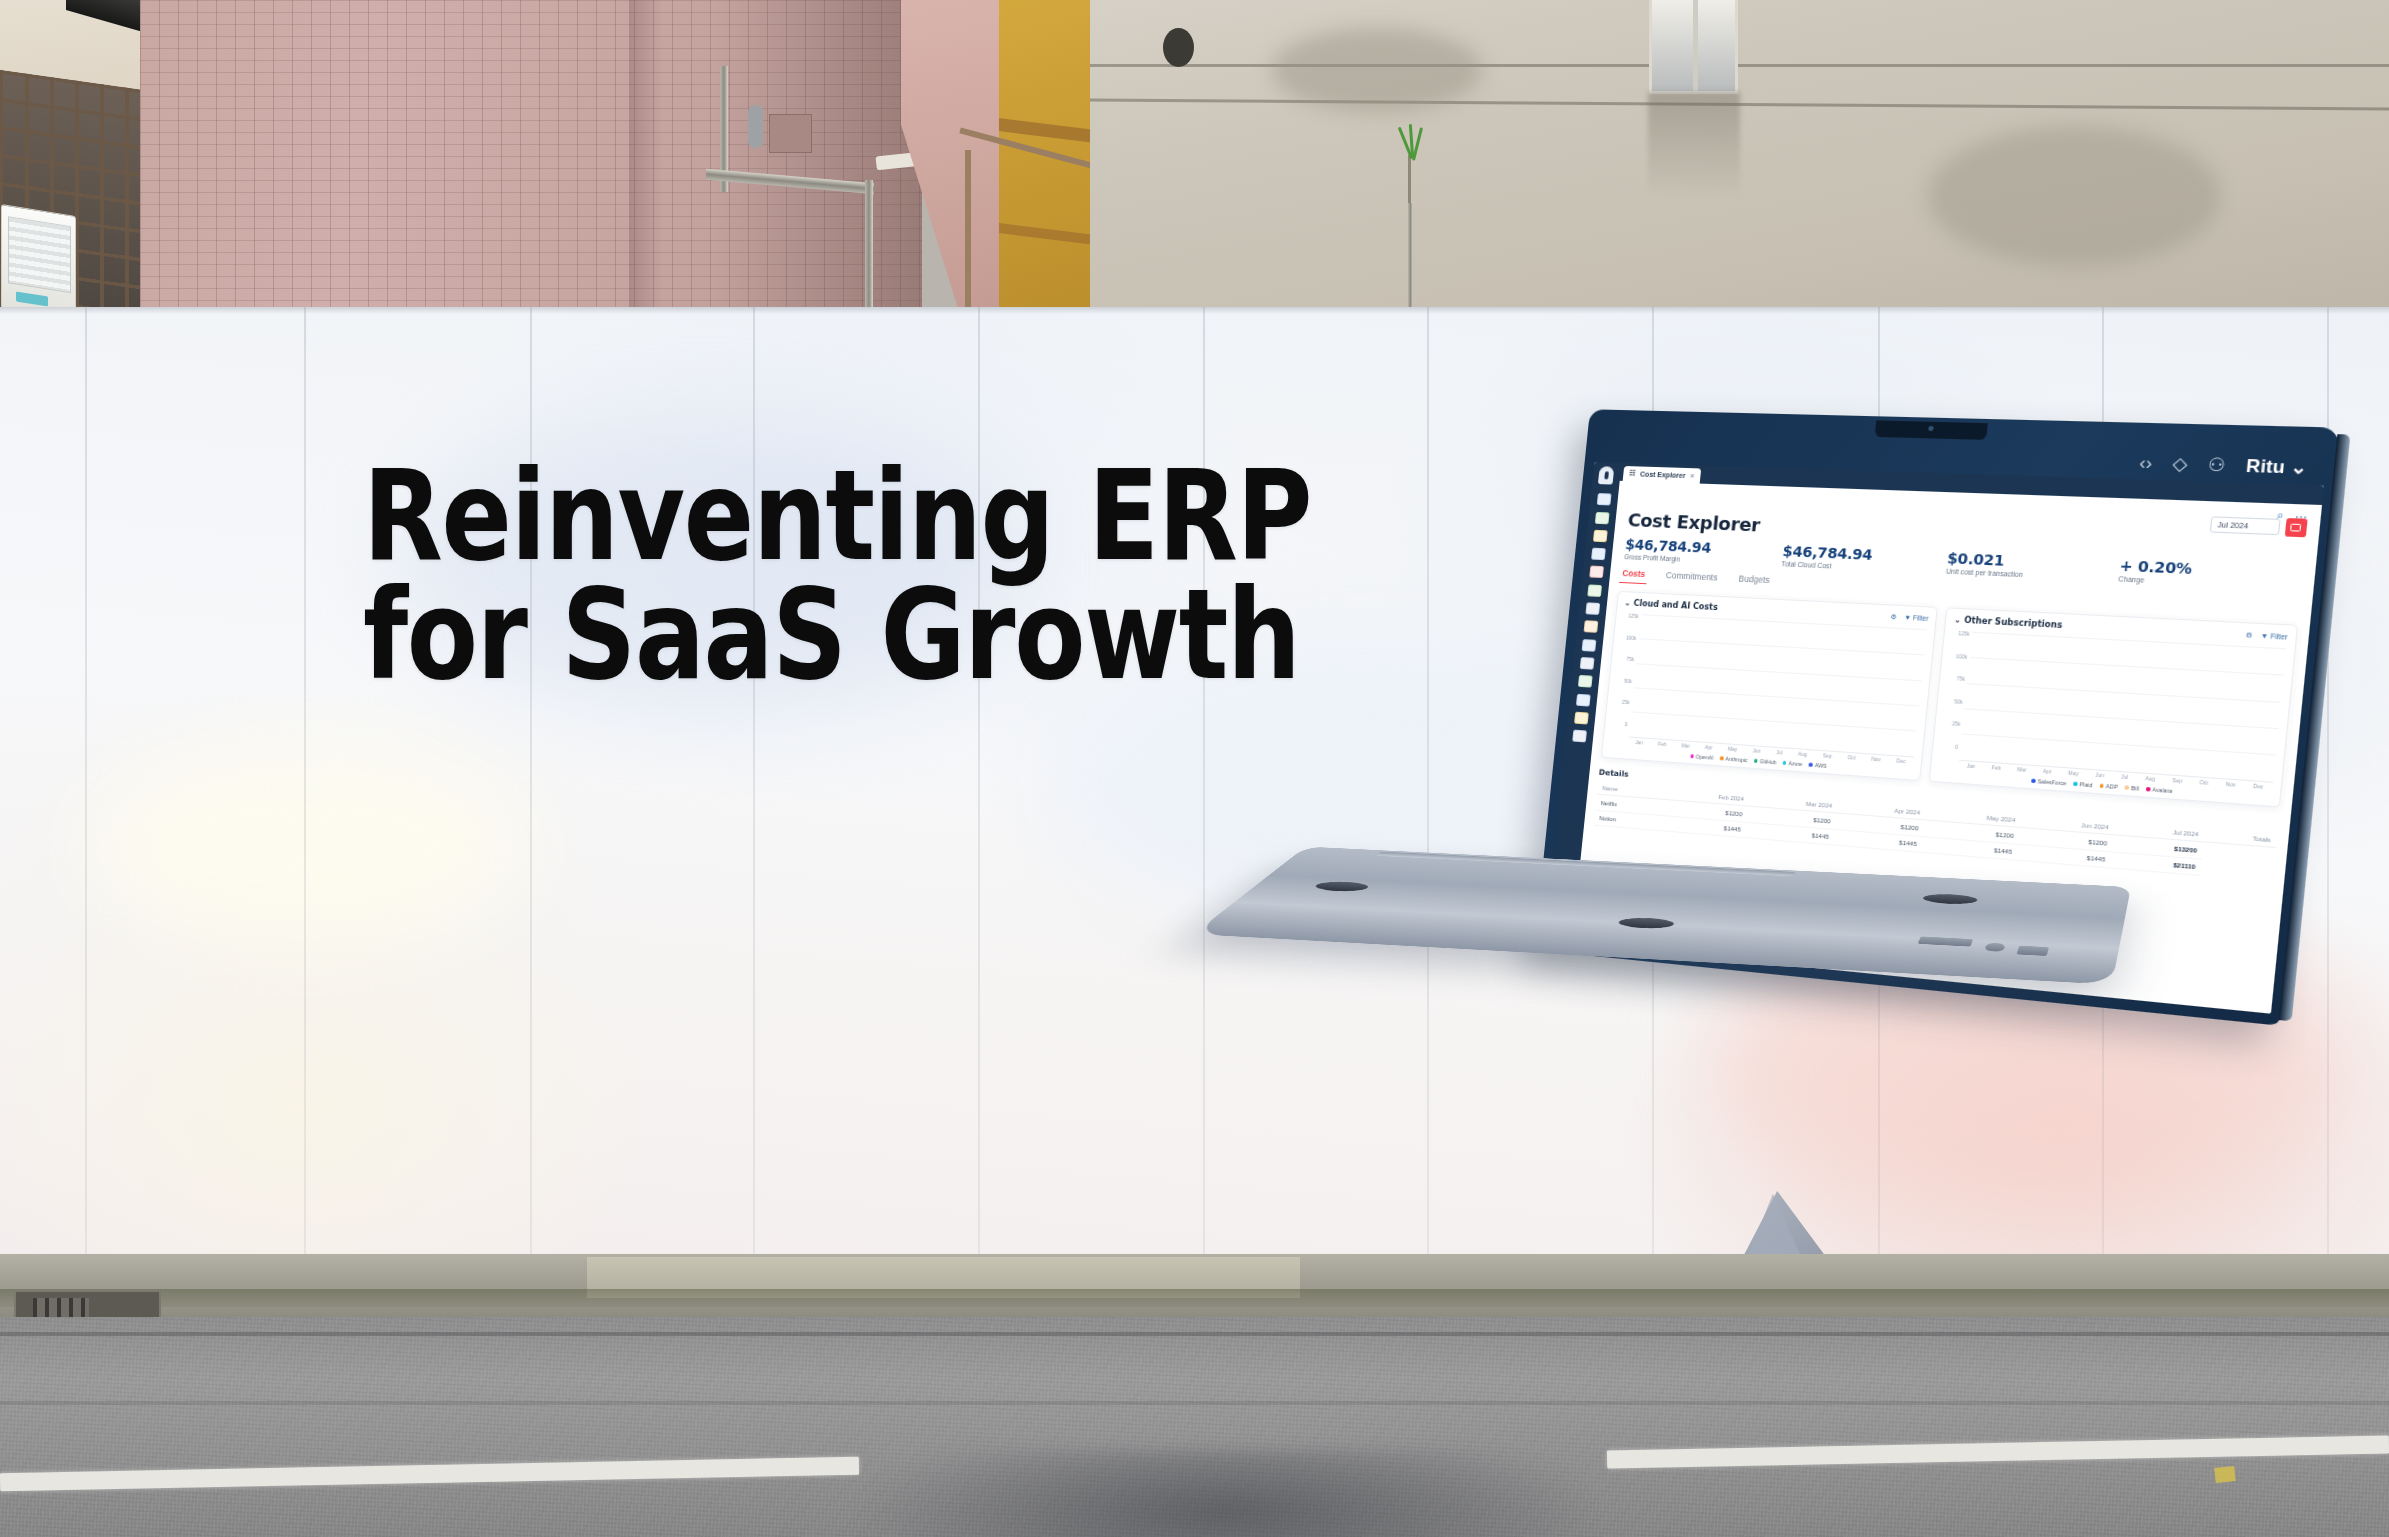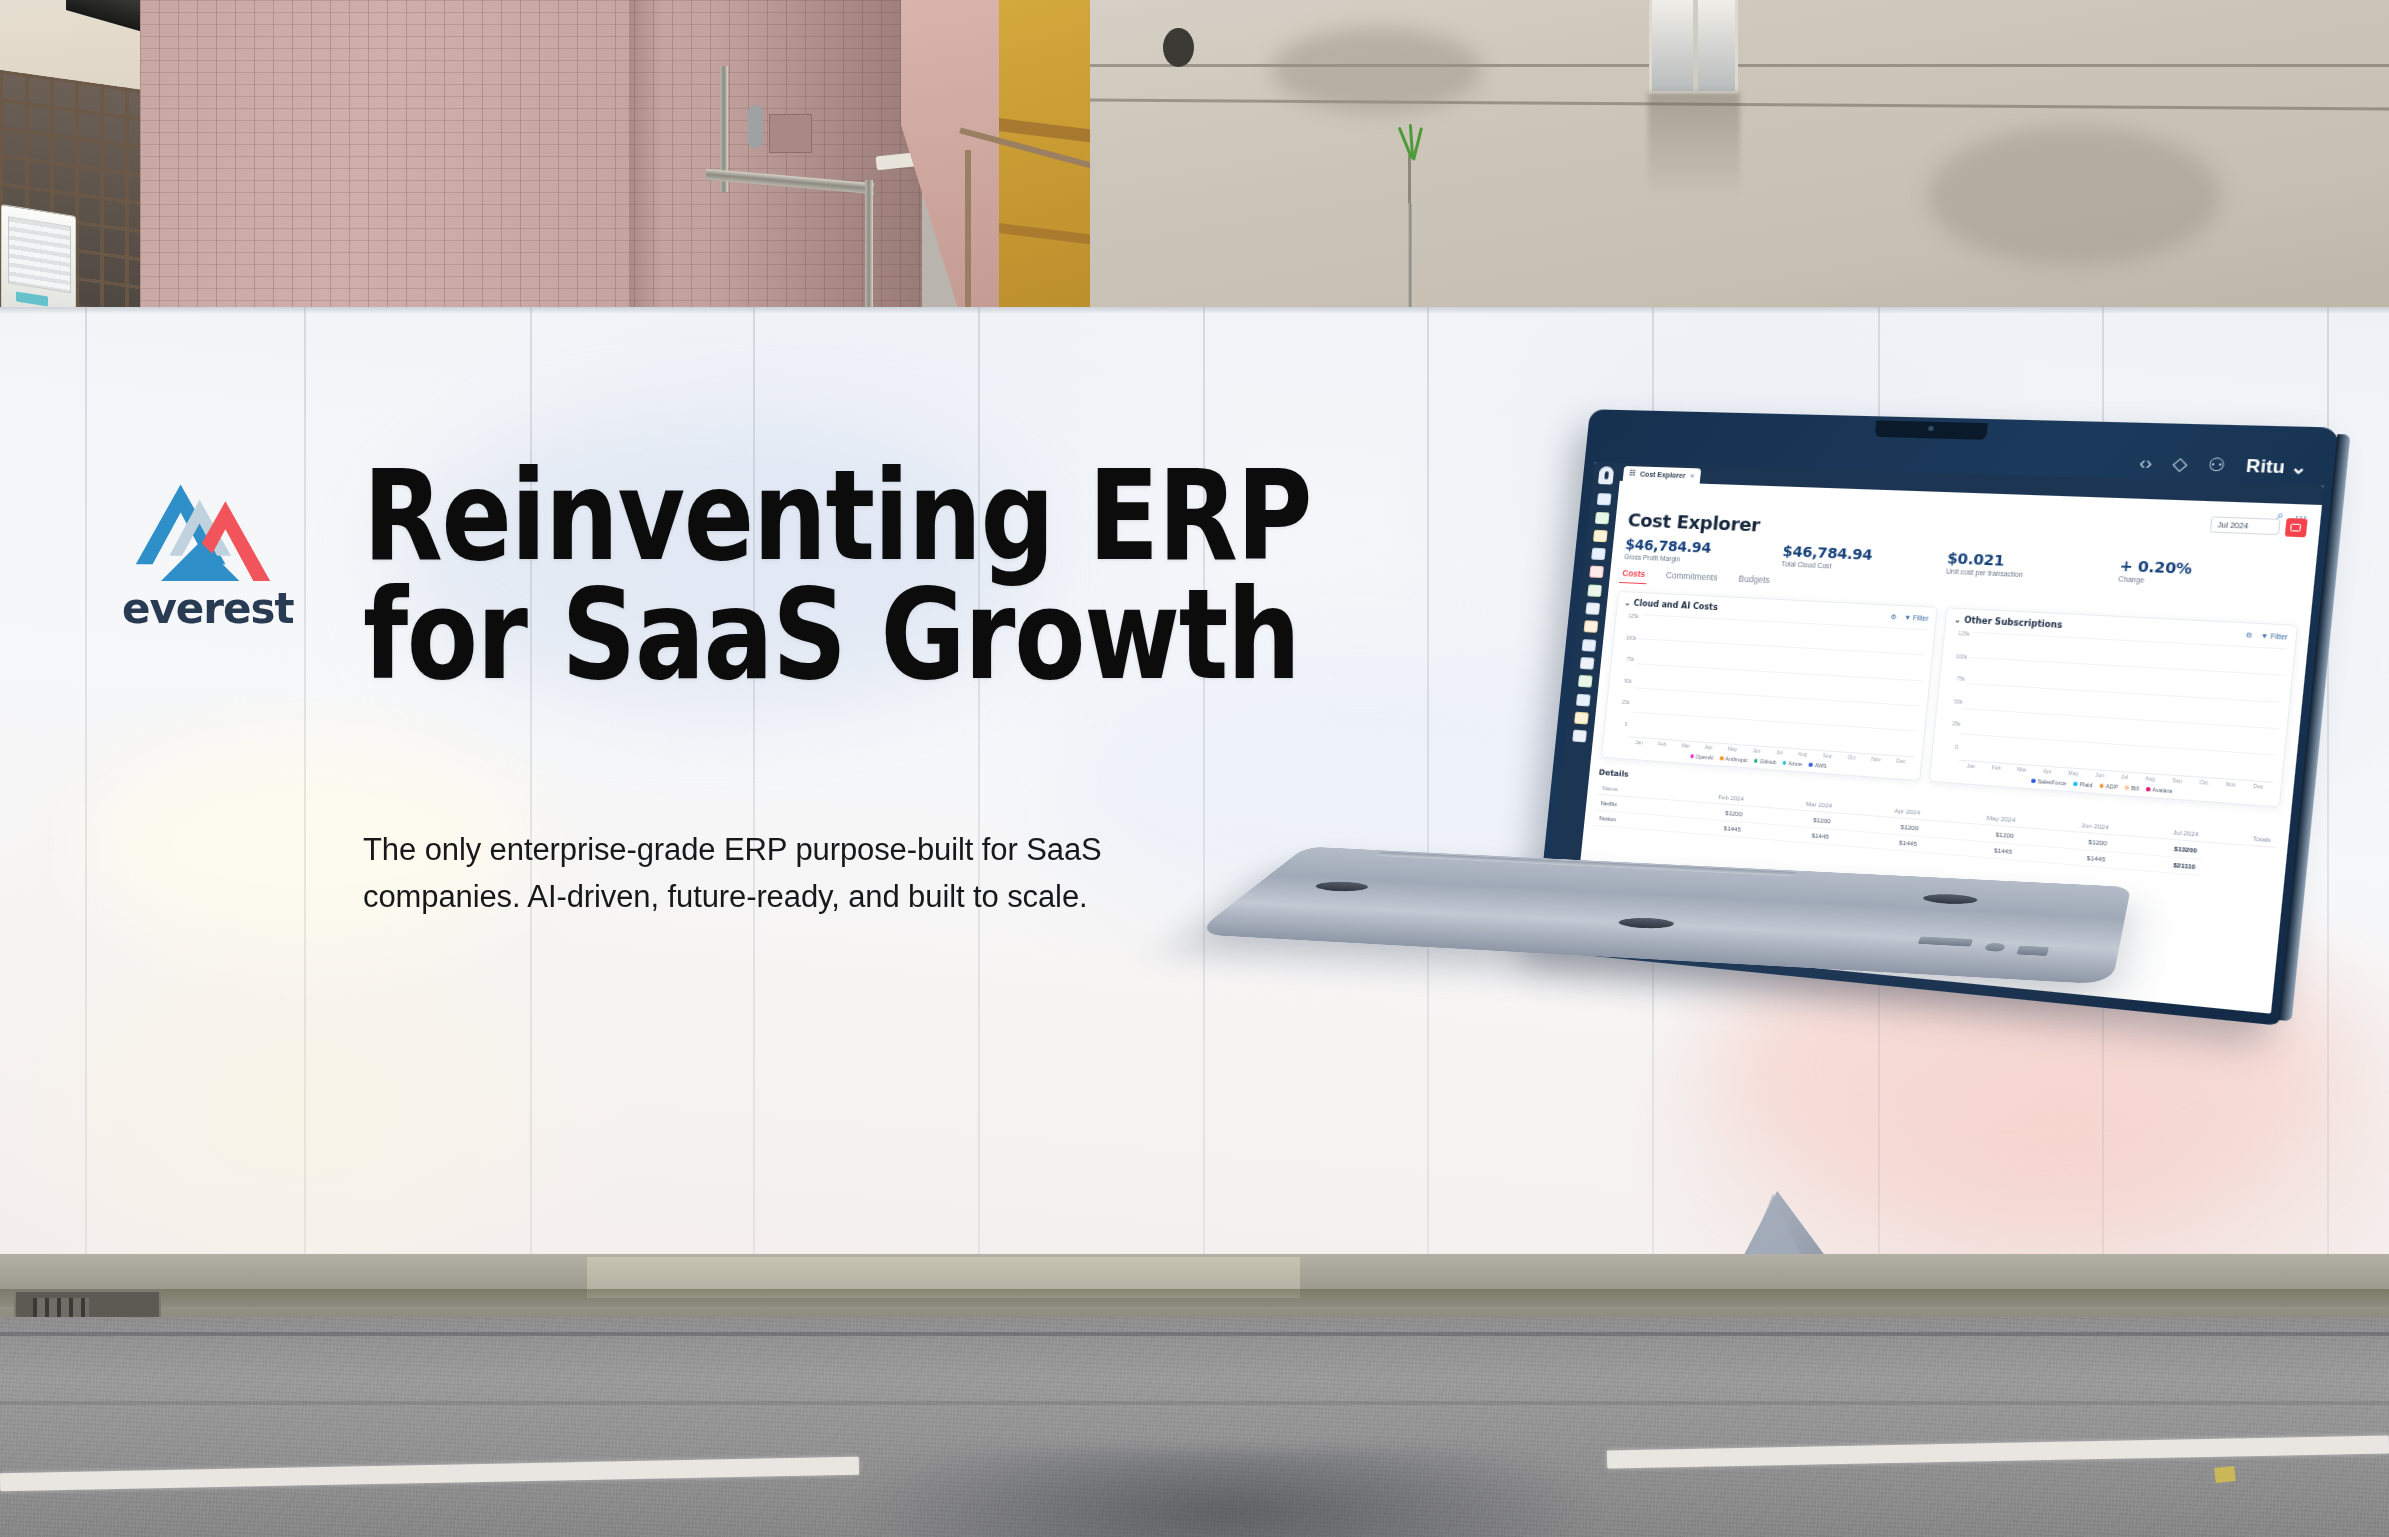--- a/index.html
+++ b/index.html
@@ -318,36 +318,26 @@
     <div class="bb-seam" style="left:530px;"></div>
     <div class="bb-seam" style="left:753px;"></div>
     <div class="bb-seam" style="left:978px;"></div>
     <div class="bb-seam" style="left:1203px;"></div>
     <div class="bb-seam" style="left:1427px;"></div>
     <div class="bb-seam" style="left:1652px;"></div>
     <div class="bb-seam" style="left:1878px;"></div>
     <div class="bb-seam" style="left:2102px;"></div>
     <div class="bb-seam" style="left:2327px;"></div>
 
-    <div class="logo">
-      <svg class="logo-mark" viewBox="0 0 210 150">
-        <path d="M68 12 L132 126 L108 126 L68 52 L28 126 L4 126 Z" fill="#2e8fc9"></path>
-        <path d="M95 34 L140 114 L120 114 L95 68 L70 114 L52 114 Z" fill="#bfd2de"></path>
-        <path d="M132 36 L196 150 L172 150 L132 76 L92 150 L68 150 Z" fill="#f2545b"></path>
-        <path d="M40 150 L96 94 L152 150 Z" fill="#2e8fc9"></path>
-      </svg>
-      <div class="logo-word">everest</div>
-    </div>
 
     <div class="headline">
       <span class="l1">Reinventing ERP</span>
       <span class="l2">for SaaS Growth</span>
     </div>
 
-    <div class="subcopy">The only enterprise-grade ERP purpose-built for SaaS companies. AI-driven, future-ready, and built to scale.</div>
 
     <div class="laptop">
 
       <div class="lid">
         <div class="lid-edge"></div>
         <div class="notch"></div>
         <div class="camdot"></div>
 
         <div class="topbar">
           <span class="tb-ico">‹›</span>

